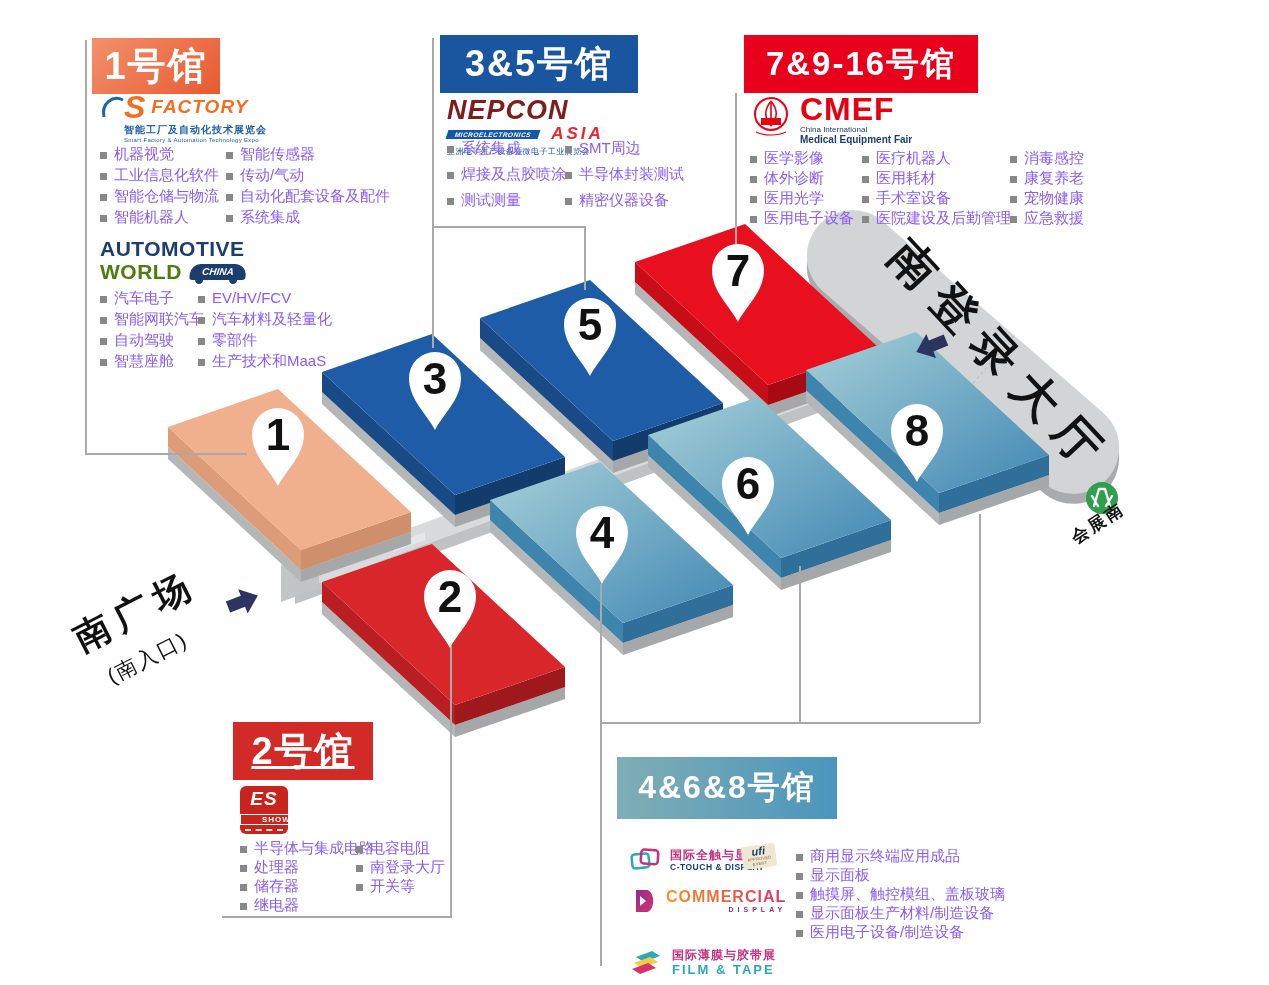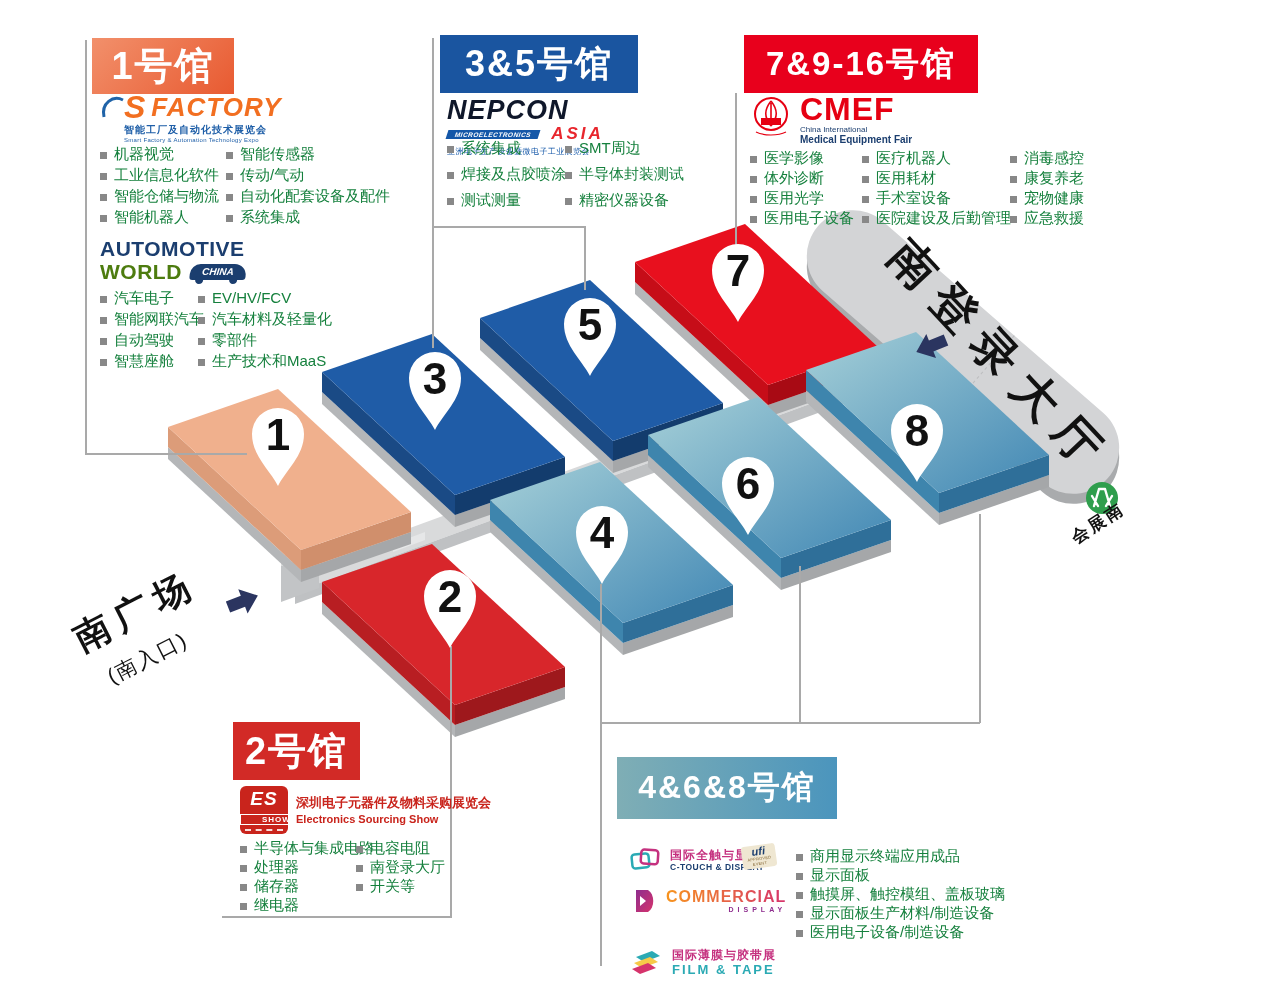--- a/index.html
+++ b/index.html
@@ -14,47 +14,47 @@
     color:#fff;font-weight:800;display:flex;align-items:center;justify-content:center;
     letter-spacing:2px;white-space:nowrap;
   }
   .hh-1{background:linear-gradient(135deg,#F2906B,#E85A31);font-size:38px;}
   .hh-35{background:#1A55A0;font-size:36px;}
   .hh-7916{background:#E8001C;font-size:33px;}
   .hh-2{background:#D22A26;font-size:38px;}
   .hh-468{background:linear-gradient(90deg,#7FAEB5,#4B95BD);font-size:32px;}
   
   ul.cat{list-style:none;margin:0;padding:0;}
-  ul.cat li{font-size:15px;line-height:16px;font-weight:500;color:#15803d;white-space:nowrap;}
+  ul.cat li{font-size:15px;line-height:16px;font-weight:500;color:#8b5cf6;white-space:nowrap;}
   ul.cat li::before{content:"";display:inline-block;width:7px;height:7px;margin-right:7px;background:#888;}
   .c-or li::before{background:#E4512F;}
   .c-nv li::before{background:#1B3E6F;}
   .c-bl li::before{background:#163E72;}
   .c-rd li::before{background:#C8161E;}
   .c-dr li::before{background:#B5241F;}
   .c-tl li::before{background:#4E7F95;}
   .gap21 li{margin-bottom:5px;}
   .gap26 li{margin-bottom:10px;}
   .gap20 li{margin-bottom:4px;}
   .gap19 li{margin-bottom:3px;}
   .gap18 li{margin-bottom:3px;}
   
   .sf-row{display:flex;align-items:flex-end;}
   .sf-s{font-size:32px;font-weight:900;font-style:italic;color:#F26F21;line-height:28px;}
-  .sf-rest{font-size:26px;font-weight:900;font-style:italic;color:#F26F21;letter-spacing:1px;line-height:28px;margin-left:6px;}
+  .sf-rest{font-size:19px;font-weight:900;font-style:italic;color:#F26F21;letter-spacing:1px;line-height:28px;margin-left:6px;}
   .sf-sub-cn{font-size:10px;font-weight:700;color:#1F5FA8;margin-top:2px;margin-left:24px;letter-spacing:1px;}
   .sf-sub-en{font-size:6px;color:#1F5FA8;margin-left:24px;letter-spacing:.3px;}
   .aw-l1{font-size:21px;font-weight:900;color:#1B3E6F;letter-spacing:.5px;line-height:22px;}
   .aw-l2{display:flex;align-items:center;}
   .aw-world{font-size:21px;font-weight:900;color:#4d7c0f;letter-spacing:.5px;}
   .aw-car{position:relative;margin-left:8px;background:#1B3E6F;color:#fff;font-style:italic;font-weight:800;
     font-size:10px;padding:2px 12px 3px;border-radius:10px 12px 3px 3px;transform:skewX(-6deg);}
   .aw-car::before,.aw-car::after{content:"";position:absolute;bottom:-4px;width:8px;height:8px;border-radius:50%;background:#1B3E6F;}
   .aw-car::before{left:6px;} .aw-car::after{right:8px;}
-  .nep-name{font-size:27px;font-weight:900;font-style:italic;color:#0f172a;letter-spacing:1px;line-height:26px;}
+  .nep-name{font-size:27px;font-weight:900;font-style:italic;color:#7f1d1d;letter-spacing:1px;line-height:26px;}
   .nep-row{display:flex;align-items:center;margin-top:1px;}
   .nep-band{background:#1457A8;color:#fff;font-size:6.5px;font-weight:700;letter-spacing:.5px;
     padding:1px 8px;transform:skewX(-18deg);}
   .nep-asia{color:#E8262D;font-style:italic;font-weight:900;font-size:17px;letter-spacing:3px;margin-left:12px;}
   .nep-cn{font-size:8px;color:#1457A8;margin-top:2px;letter-spacing:.4px;}
   .cmef-row{display:flex;align-items:flex-start;}
   .cmef-name{font-size:32px;font-weight:900;color:#E60012;line-height:30px;letter-spacing:1px;}
   .cmef-sub1{font-size:8px;font-weight:400;color:#1B3E6F;margin-top:1px;}
   .cmef-sub2{font-size:10px;font-weight:700;color:#1B3E6F;}
   .es-box{width:48px;height:48px;background:#C9241C;border-radius:6px;color:#fff;text-align:center;flex:0 0 auto;}
@@ -228,21 +228,21 @@
     <circle r="16" fill="#2F9E4D"></circle>
     <path d="M-8,8 L-3,-9 M3,-9 L8,8 M-10,-2 L-4,8 M4,8 L10,-2 M-3,-9 L3,-9" stroke="#fff" stroke-width="2.4" fill="none" stroke-linecap="round"></path>
   </g>
 
   <text transform="translate(886,258) rotate(47)" font-size="46" font-weight="700" fill="#111" letter-spacing="14">南登录大厅</text>
   <text transform="translate(82,652) rotate(-27)" font-size="36" font-weight="700" fill="#111" letter-spacing="8">南广场</text>
   <text transform="translate(112,684) rotate(-27)" font-size="21" font-weight="500" fill="#111" letter-spacing="2">(南入口)</text>
   <text transform="translate(1076,544) rotate(-33)" font-size="17" font-weight="700" fill="#111" letter-spacing="3">会展南</text>
 </svg>
 
-<div class="abs hall-header hh-1" style="left:92px;top:38px;width:142px;height:56px;z-index:2;">
+<div class="abs hall-header hh-1" style="left:92px;top:38px;width:128px;height:56px;z-index:2;">
   <span>1号馆</span>
 </div>
 
 <div class="abs" style="left:100px;top:93px;z-index:2;">
   <div class="sf-row">
     <svg width="24" height="28">
         <path d="M4,24 C1,10 13,2 23,7" stroke="#1F63A8" stroke-width="3" fill="none"></path>
       </svg>
     <span class="sf-s">S</span>
     <span class="sf-rest">FACTORY</span>
@@ -339,33 +339,29 @@
   <li>手术室设备</li>
   <li>医院建设及后勤管理</li>
 </ul>
 <ul class="cat c-rd gap20 abs" style="left:1010px;top:150px;z-index:2;">
   <li>消毒感控</li>
   <li>康复养老</li>
   <li>宠物健康</li>
   <li>应急救援</li>
 </ul>
 
-<div class="abs hall-header hh-2" style="left:233px;top:722px;width:127px;height:58px;z-index:2;">
+<div class="abs hall-header hh-2" style="left:233px;top:722px;width:140px;height:58px;z-index:2;text-decoration:underline;">
   <span>2号馆</span>
 </div>
 
 <div class="abs lg-row" style="left:240px;top:786px;z-index:2;">
   <div class="es-box icon-gap">
     <span class="es-es">ES</span>
     <span class="es-show">SHOW</span>
     <span class="es-dash"></span>
-  </div>
-  <div>
-    <div class="es-cn">深圳电子元器件及物料采购展览会</div>
-    <div class="es-en">Electronics Sourcing Show</div>
   </div>
 </div>
 
 <ul class="cat c-dr gap19 abs" style="left:240px;top:840px;z-index:2;">
   <li>半导体与集成电路</li>
   <li>处理器</li>
   <li>储存器</li>
   <li>继电器</li>
 </ul>
 <ul class="cat c-dr gap19 abs" style="left:356px;top:840px;z-index:2;">

